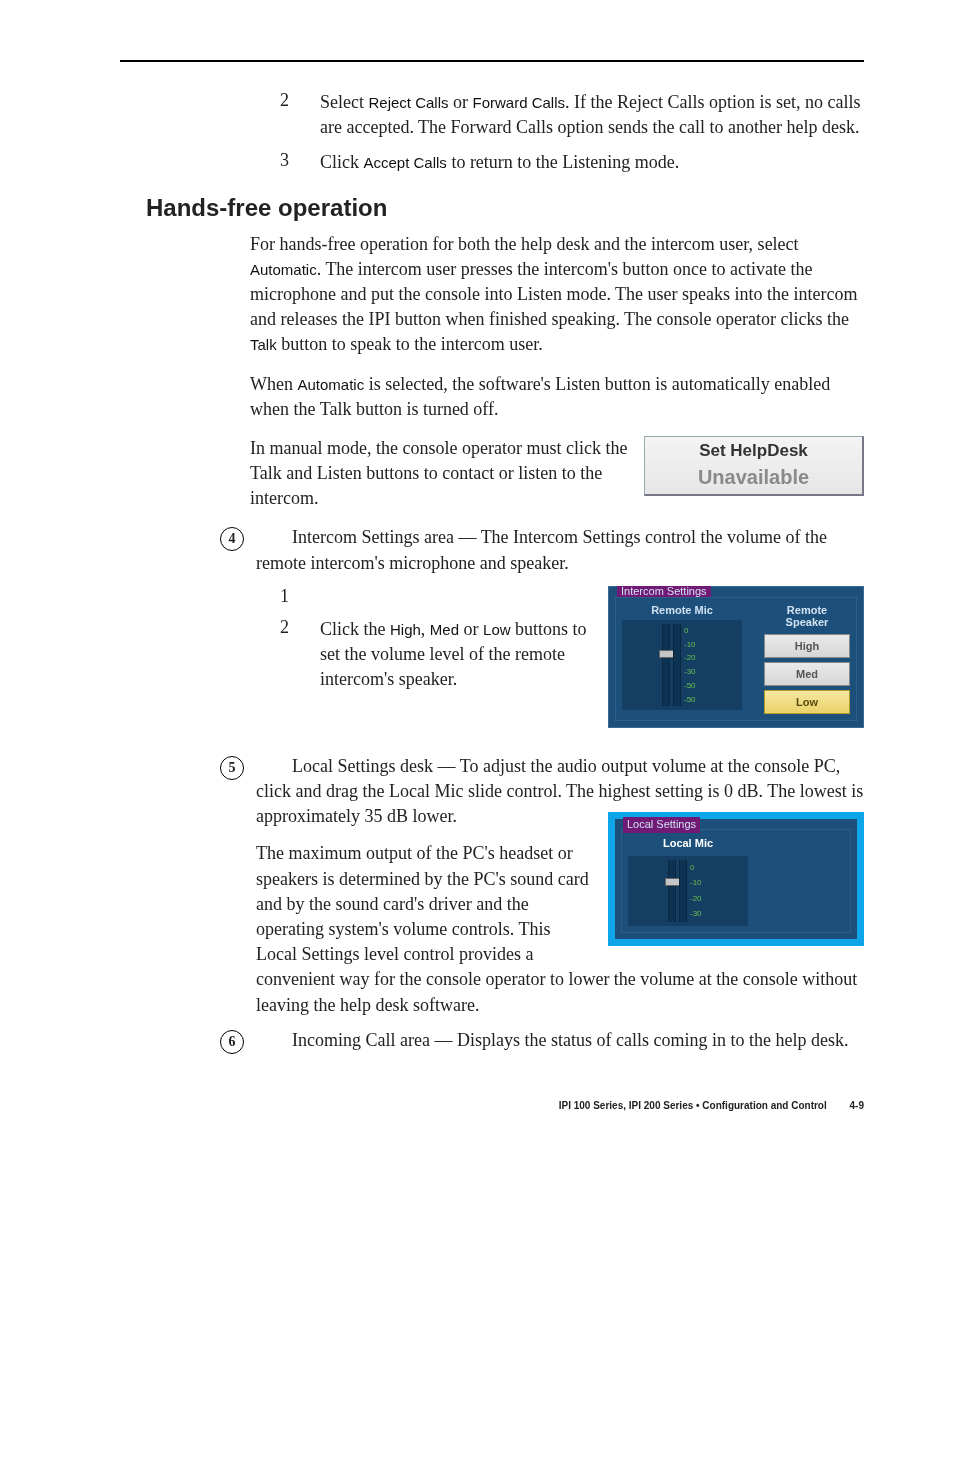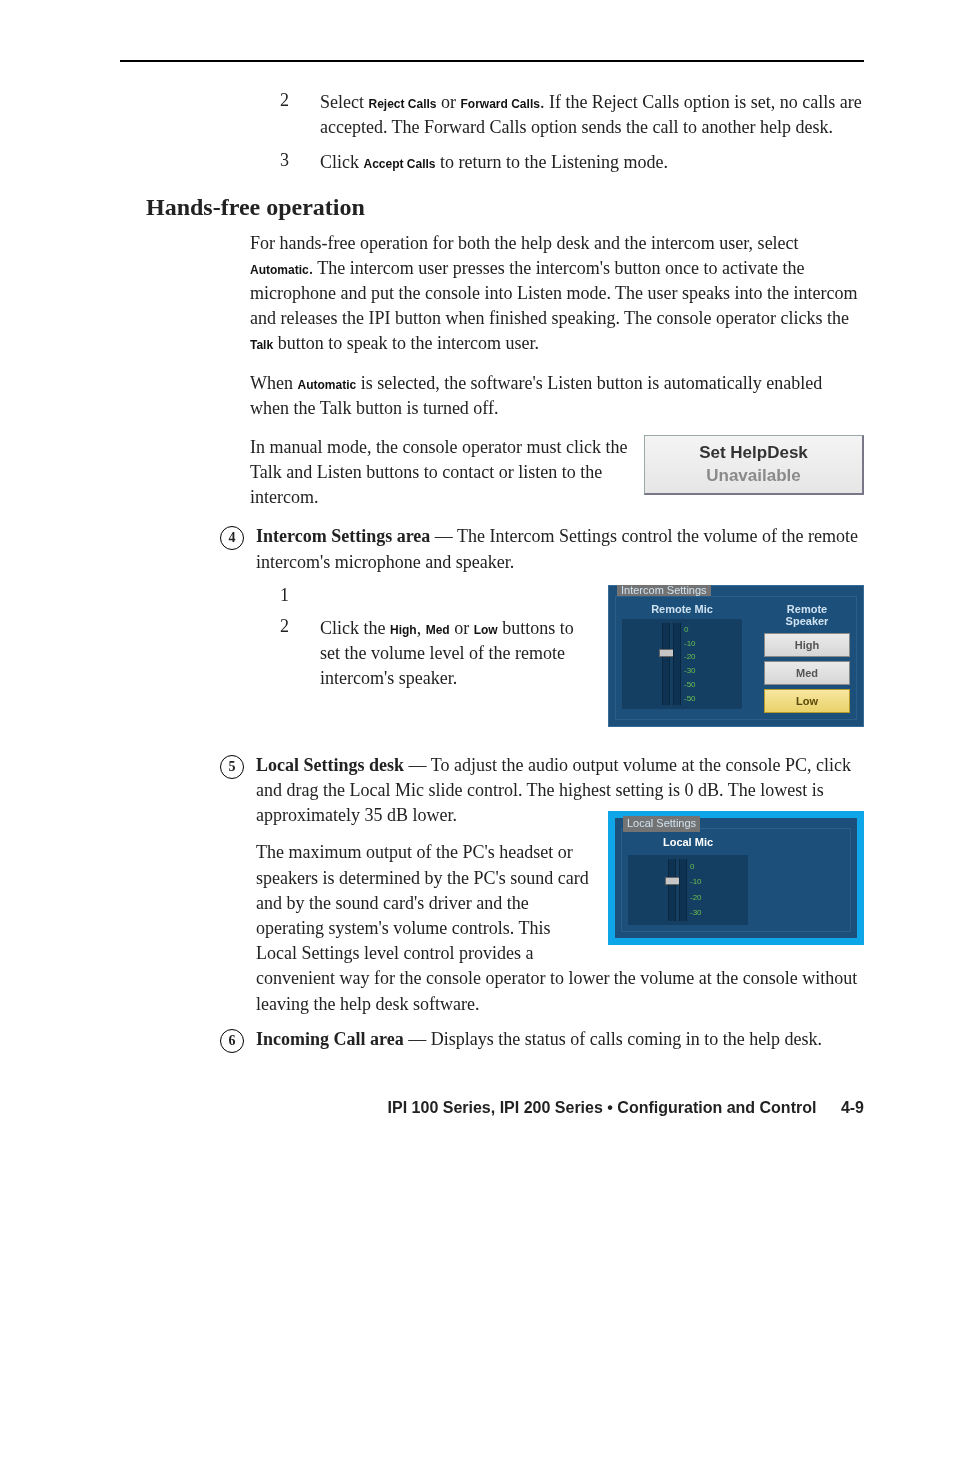--- a/index.html
+++ b/index.html
@@ -3,48 +3,48 @@
 <meta charset="utf-8">
 <style>
   * { box-sizing: border-box; margin: 0; padding: 0; }
   html, body { width: 954px; background: #fff; font-family: Georgia, 'Times New Roman', serif; color: #222; }
   .page { padding: 60px 90px 60px 120px; }
   .rule { border-top: 2px solid #000; margin-bottom: 28px; }
   .list-block { margin-left: 160px; margin-bottom: 16px; }
   .num { display: table-cell; width: 40px; font-family: Georgia, serif; font-size: 18px; vertical-align: top; }
   .li-text { display: table-cell; font-family: Georgia, serif; font-size: 18px; line-height: 1.4; }
   .li-row { display: table; margin-bottom: 10px; }
-  h2.section { font-family: Liberation Serif, serif; font-weight: 700; font-size: 24px; color: #222; margin: 18px 0 10px 26px; }
+  h2.section { font-family: Liberation Sans, sans-serif; font-weight: 700; font-size: 24px; color: #222; margin: 18px 0 10px 26px; }
   .body-para { margin-left: 130px; font-size: 18px; line-height: 1.4; margin-bottom: 14px; }
-  b.ui { font-family: Verdana, Arial, sans-serif; font-weight: 700; font-size: 12px; color: #111; }
-  .bolds { font-weight: 700; }
+  b.ui { font-family: Verdana, Arial, sans-serif; font-weight: 400; font-size: 15px; color: #111; }
+  .bolds { font-weight: 400; margin-left: 36px; }
   .circled-row { display: flex; margin-left: 100px; margin-bottom: 10px; }
   .circled { width: 24px; height: 24px; border: 1.6px solid #000; border-radius: 50%; display: inline-flex; align-items: center; justify-content: center; font-family: Georgia; font-weight: 700; font-size: 14px; margin-right: 12px; flex-shrink: 0; margin-top: 2px; }
   .circled-text { font-size: 18px; line-height: 1.4; }
   .float-wrap { overflow: hidden; }
   .btn-img { float: right; width: 220px; height: 60px; background: linear-gradient(#f4f4f4,#e6e6e6); border: 1px solid #9aa; border-right: 2px solid #778; border-bottom: 2px solid #778; display: flex; flex-direction: column; align-items: center; justify-content: center; margin: 0 0 10px 14px; font-family: Arial, sans-serif; }
   .btn-img .l1 { font-weight: 700; font-size: 17px; color: #333; }
-  .btn-img .l2 { font-weight: 700; font-size: 17px; color: #8a8a8a; }
+  .btn-img .l2 { font-weight: 700; font-size: 20px; color: #8a8a8a; }
   .intercom-panel { float: right; width: 256px; background: #1c4f7a; border: 1px solid #3a6a96; padding: 4px 6px 6px; margin: 0 0 10px 14px; font-family: Arial, sans-serif; position: relative; }
-  .panel-title { position: absolute; top: -2px; left: 8px; font-size: 11px; color: #cfe2f1; background: #737373; padding: 0 4px; }
+  .panel-title { position: absolute; top: -2px; left: 8px; font-size: 11px; color: #cfe2f1; background: #701a75; padding: 0 4px; }
   .panel-fieldset { border: 1px solid #2d5e89; margin-top: 6px; padding: 6px 6px 6px 6px; display: flex; gap: 22px; }
   .col { flex: 1; }
   .sub-lbl { font-size: 11px; color: #cfe2f1; text-align: center; margin-bottom: 4px; font-weight: 700; }
   .slider-box { height: 90px; position: relative; background: #153f62; display: flex; justify-content: center; gap: 3px; padding: 4px 2px; }
   .track { width: 8px; height: 100%; background: #0e3352; border-left: 1px solid #0a2740; border-right: 1px solid #0a2740; position: relative; }
   .tick-col { width: 18px; display: flex; flex-direction: column; justify-content: space-between; font-size: 8px; color: #6bbf4d; padding: 2px 0; }
   .thumb { position: absolute; left: -4px; width: 16px; height: 8px; background: #c6c6c6; border: 1px solid #666; }
   .btns-col { display: flex; flex-direction: column; gap: 4px; padding-top: 2px; }
   .pbtn { height: 24px; background: linear-gradient(#eaeaea,#d6d6d6); border: 1px solid #8a8a8a; font-size: 11px; font-weight: 700; color: #555; display: flex; align-items: center; justify-content: center; }
   .pbtn.active { background: linear-gradient(#f7e7a1,#e9d26a); color: #5a4a0a; border-color: #b89c2a; }
   .local-panel { float: right; width: 256px; background: #1c4f7a; border: 7px solid #0ea5e9; padding: 4px 6px 6px; margin: 0 0 10px 14px; font-family: Arial, sans-serif; position: relative; }
   .ov-col { display: flex; flex-direction: column; align-items: center; }
   .ov-label-top { font-size: 9px; color: #7fb0d6; margin-bottom: 2px; }
   .ov-slider { height: 64px; width: 20px; position: relative; display: flex; justify-content: center; }
-  .footer { margin-top: 46px; text-align: right; font-family: Verdana, Arial, sans-serif; font-weight: 700; font-size: 16px; }
+  .footer { margin-top: 46px; text-align: right; font-family: Verdana, Arial, sans-serif; font-weight: 700; font-size: 10px; }
   .footer .pg { margin-left: 20px; }
 </style>
 </head>
 <body>
 
 <div class="page">
   <div class="rule"></div>
 
   <div class="list-block">
     <div class="li-row">

